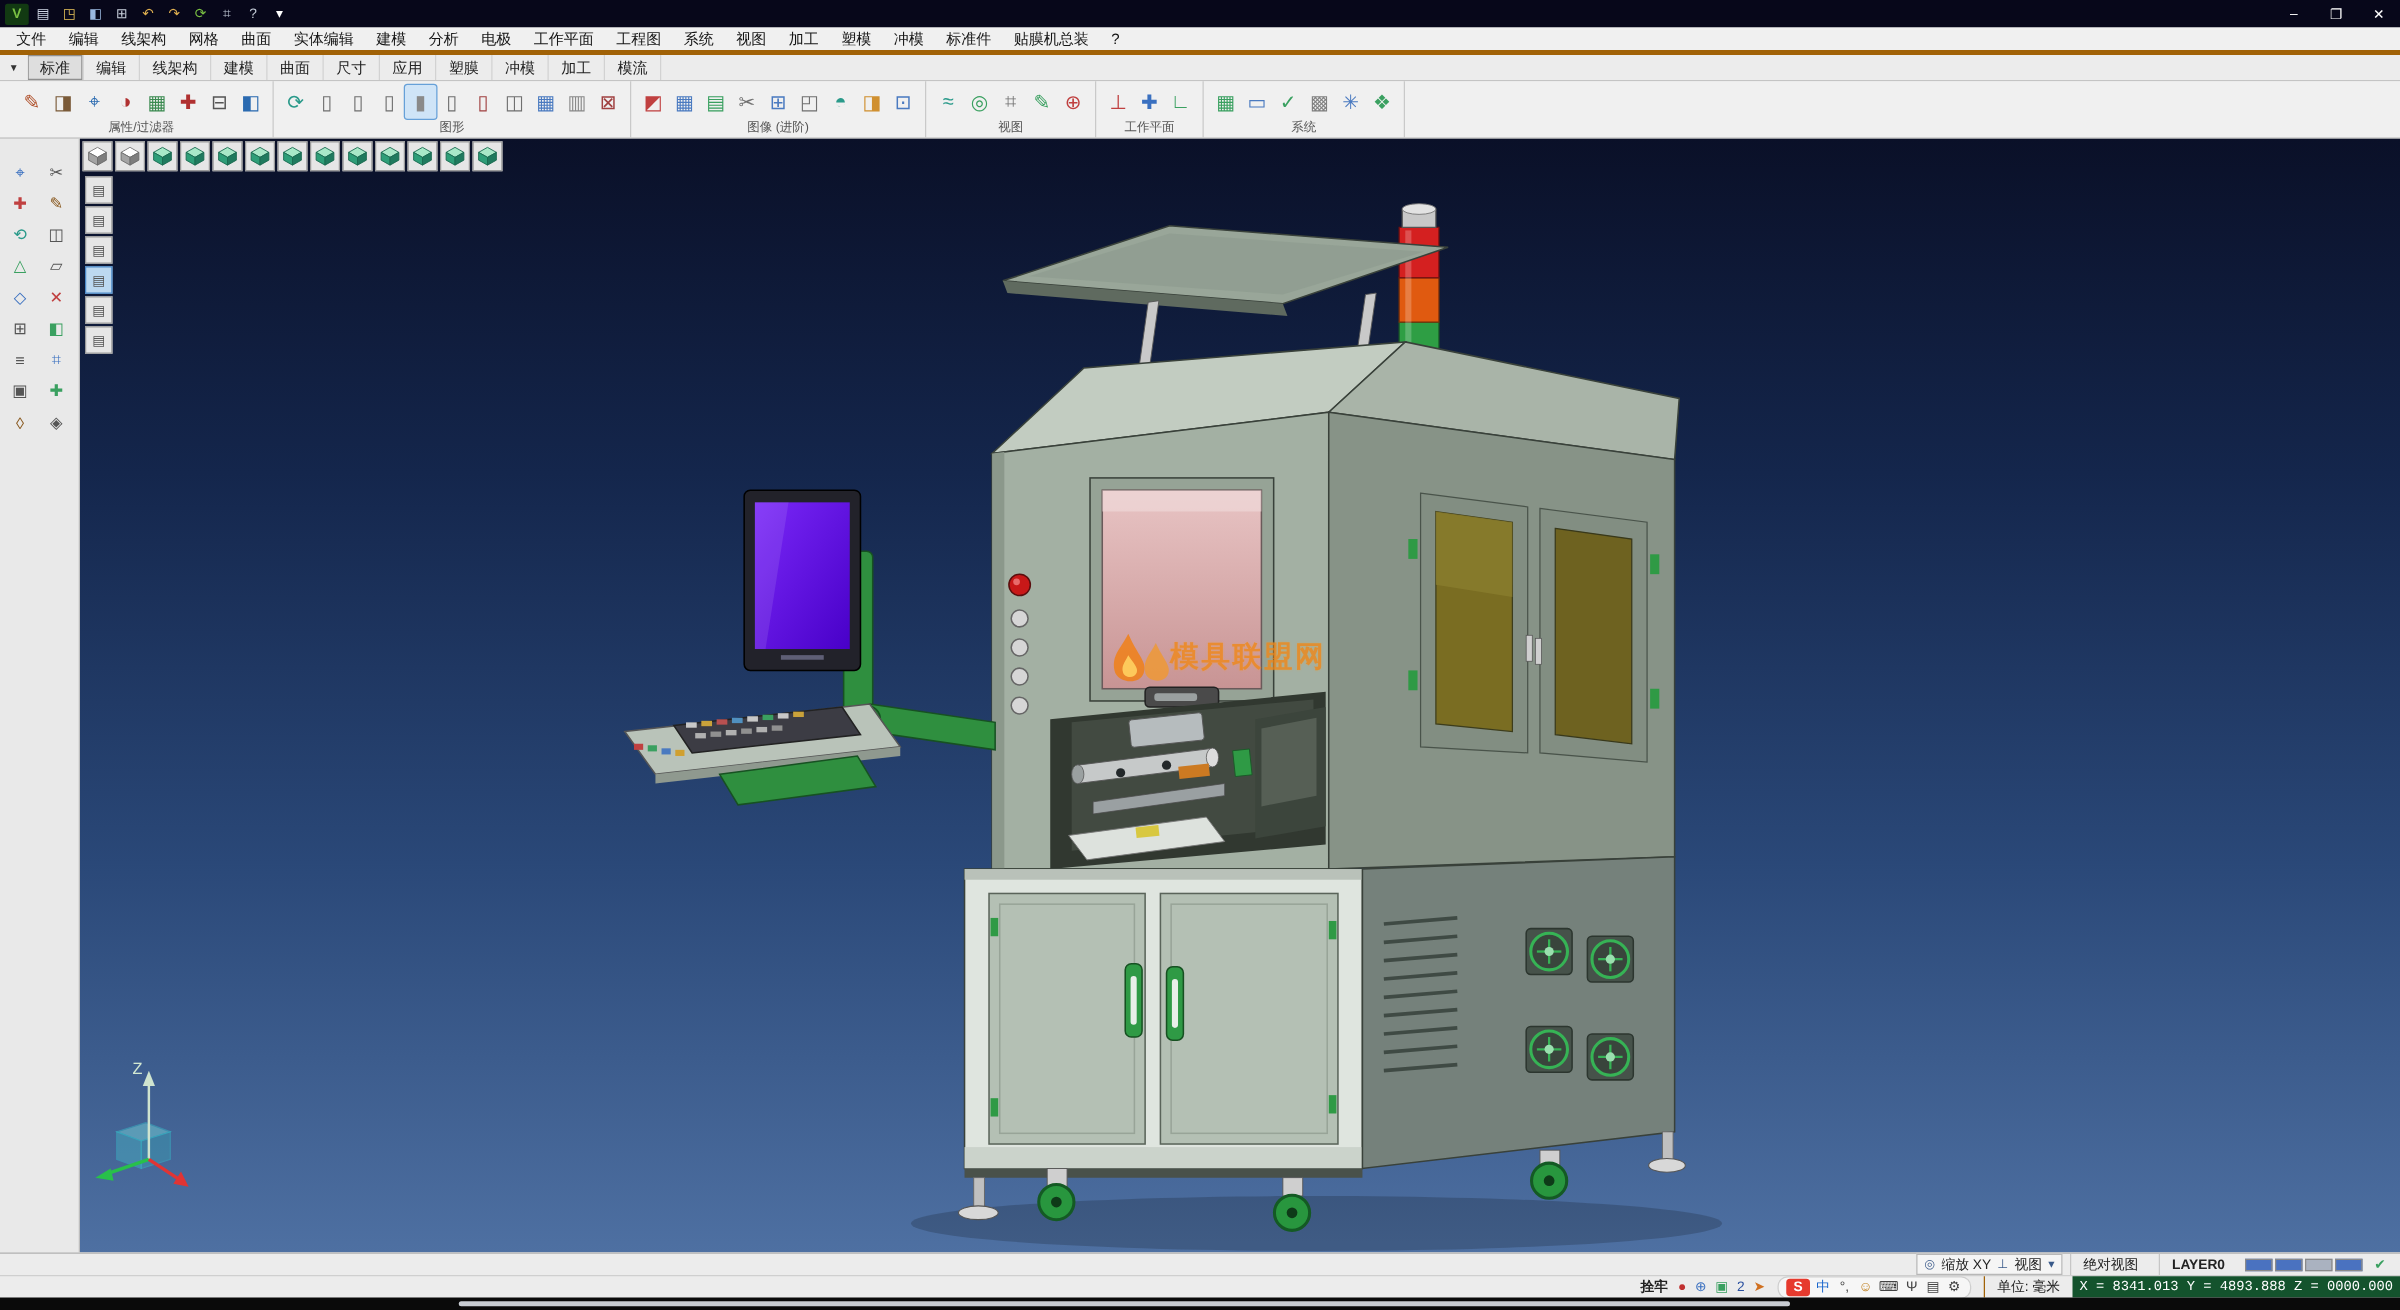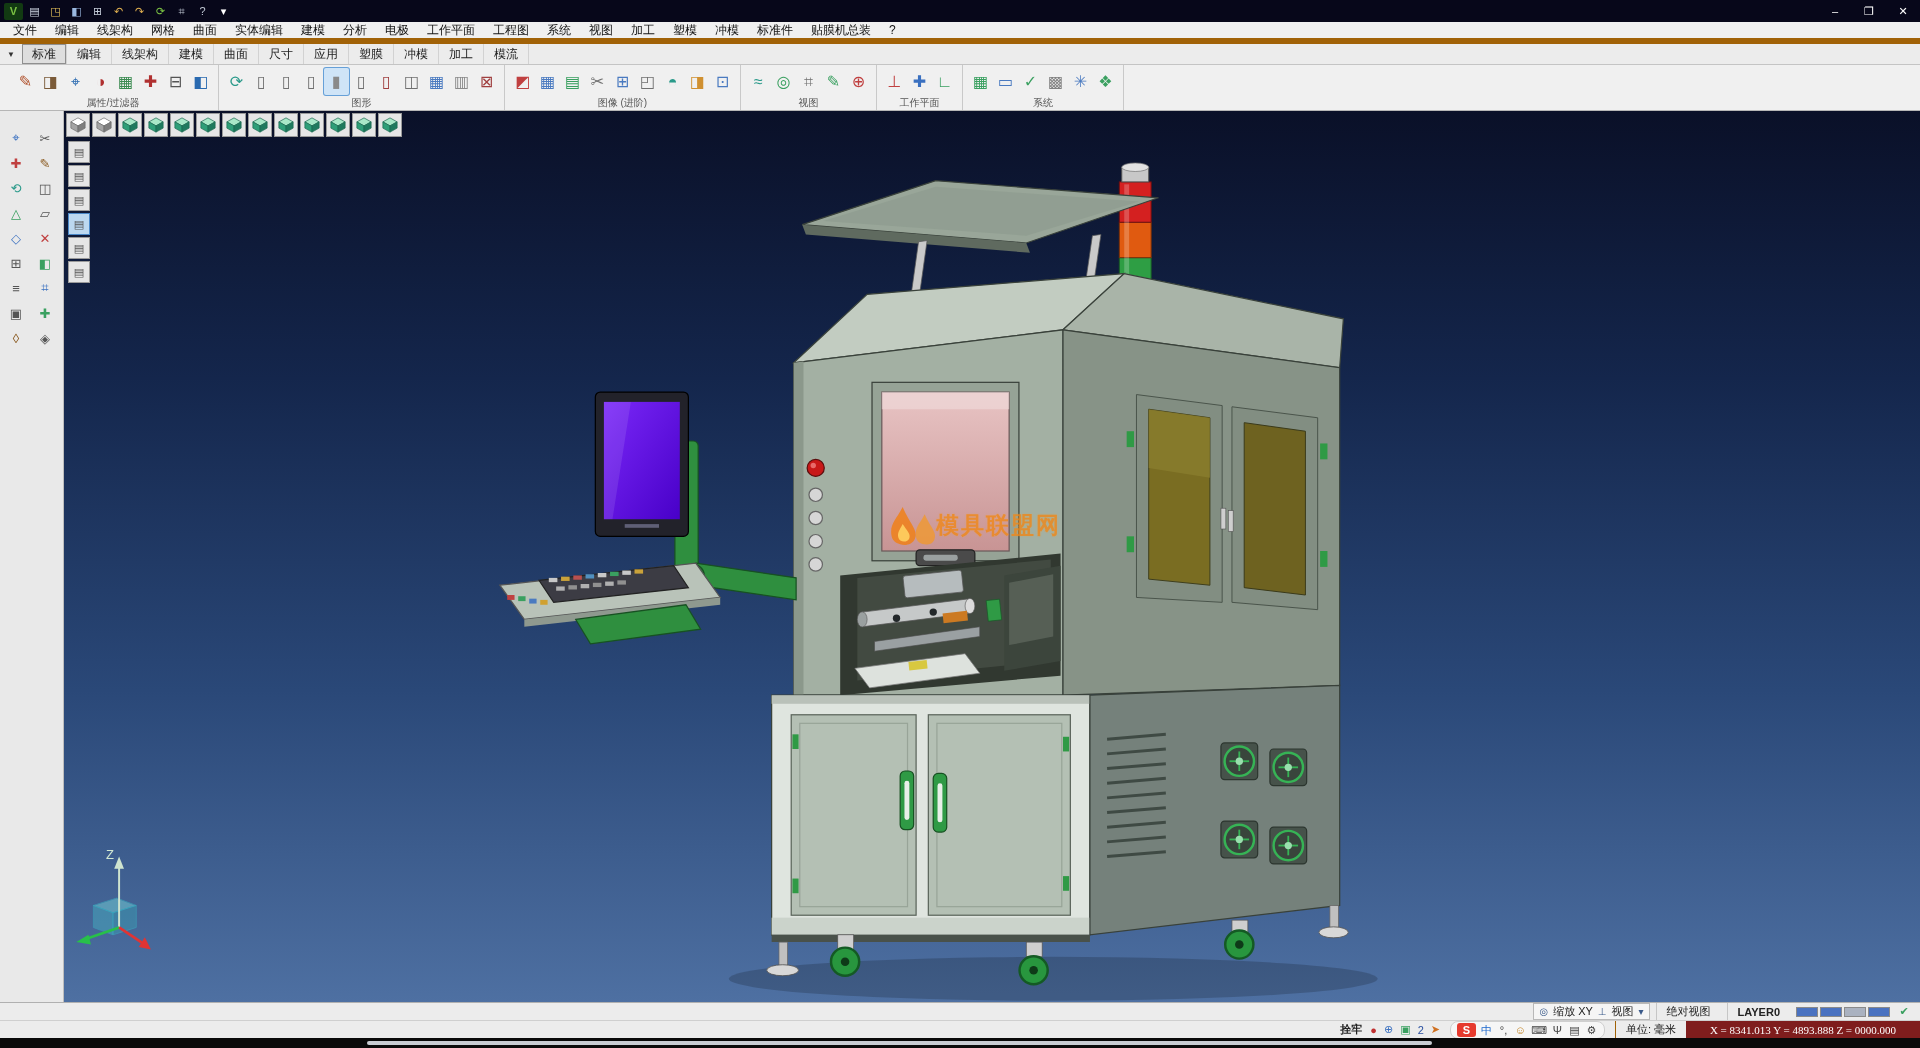--- a/index.html
+++ b/index.html
@@ -13,21 +13,21 @@
   .qat-icon{width:19px;height:17px;display:flex;align-items:center;justify-content:center;
             font-size:11px;line-height:1;}
   .qat-icon:first-child{background:#123a12;border-radius:2px;font-weight:bold;}
   .win-title{position:absolute;left:0;right:0;text-align:center;font-size:12px;color:#f0f0f0;}
   .wincontrols{margin-left:auto;display:flex;z-index:2;}
   .winbtn{width:34px;height:22px;display:flex;align-items:center;justify-content:center;
           font-size:11px;color:#fff;}
 
   
   .menubar{position:absolute;left:0;top:22px;width:1920px;height:22px;background:#f0f0f0;
-           border-bottom:6px solid #a16207;display:flex;align-items:center;padding-left:4px;
+           border-bottom:4px solid #a16207;display:flex;align-items:center;padding-left:4px;
            font-size:12px;color:#141414;box-sizing:border-box;}
   .menu-item{padding:0 9px;height:100%;display:flex;align-items:center;cursor:default;}
 
   
   .tabrow{position:absolute;left:0;top:44px;width:1920px;height:21px;background:#ececec;
           border-bottom:1px solid #c4c4c4;display:flex;align-items:stretch;font-size:12px;
           box-sizing:border-box;}
   .tab-caret{width:22px;display:flex;align-items:center;justify-content:center;font-size:8px;color:#333;}
   .tabs{display:flex;}
   .tab{padding:0 10px;display:flex;align-items:center;border-right:1px solid #d2d2d2;color:#222;}
@@ -89,22 +89,22 @@
   .spacer2{flex:1;}
   .lock{padding:0 8px;font-weight:bold;}
   .sicons{display:flex;gap:7px;align-items:center;}
   .s-icon{font-size:11px;}
   .ime{display:flex;gap:4px;align-items:center;margin:0 10px;background:#f6f6f6;
        border:1px solid #cfcfcf;border-radius:8px;padding:0 6px;height:16px;}
   .ime-icon{font-size:11px;min-width:13px;text-align:center;line-height:14px;}
   .ime-icon.sogou{background:#e63a2e;color:#fff !important;border-radius:3px;padding:0 3px;
                   font-weight:bold;}
   .unit{padding:0 10px;border-left:1px solid #a16207;height:100%;display:flex;align-items:center;}
-  .coords{width:234px;height:100%;background:#7f1d1d;color:#fff;display:flex;align-items:center;
-          justify-content:center;font-family:Liberation Serif, serif;font-size:11px;}
+  .coords{width:262px;height:100%;background:#14532d;color:#fff;display:flex;align-items:center;
+          justify-content:center;font-family:Liberation Mono, monospace;font-size:11px;}
 
   .bottomstrip{position:absolute;left:0;top:1038px;width:1920px;height:10px;background:#0a0a0a;}
   .tbar{position:absolute;left:367px;top:3px;width:1065px;height:4px;background:#c8ccd2;border-radius:2px;}
 </style>
 </head>
 <body>
 
 <div class="screen">
 
   <div class="titlebar">

